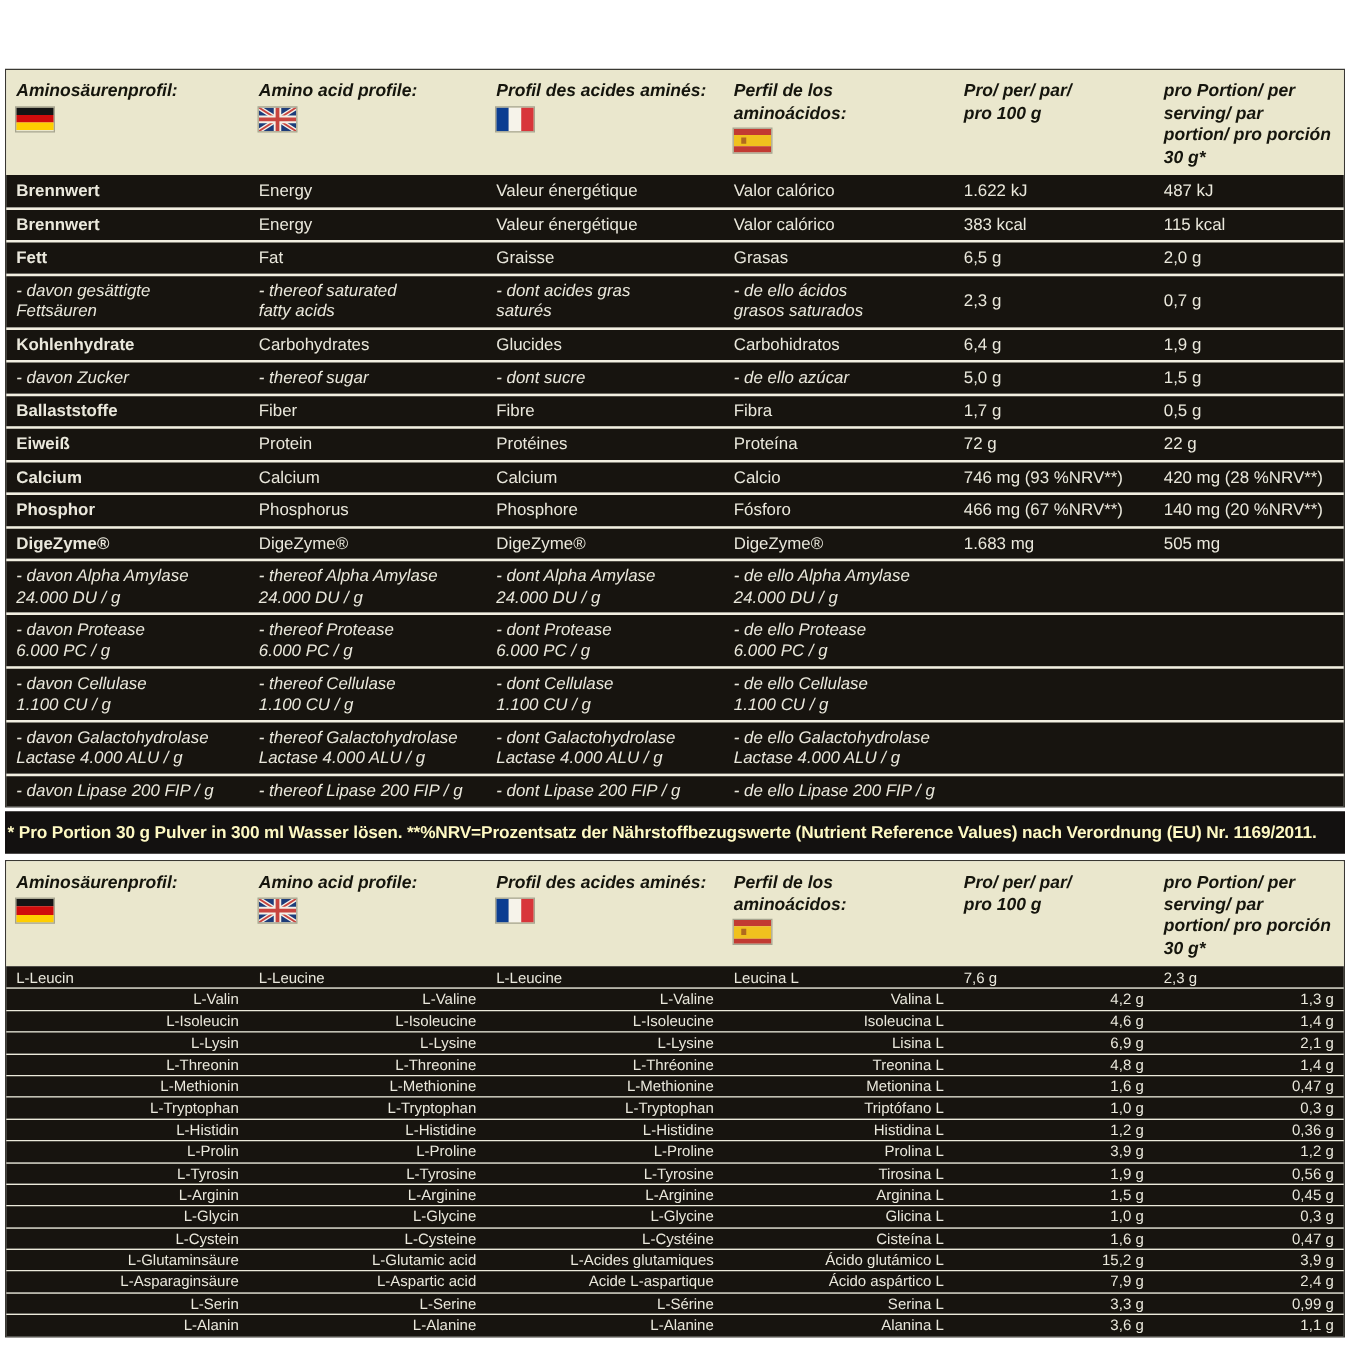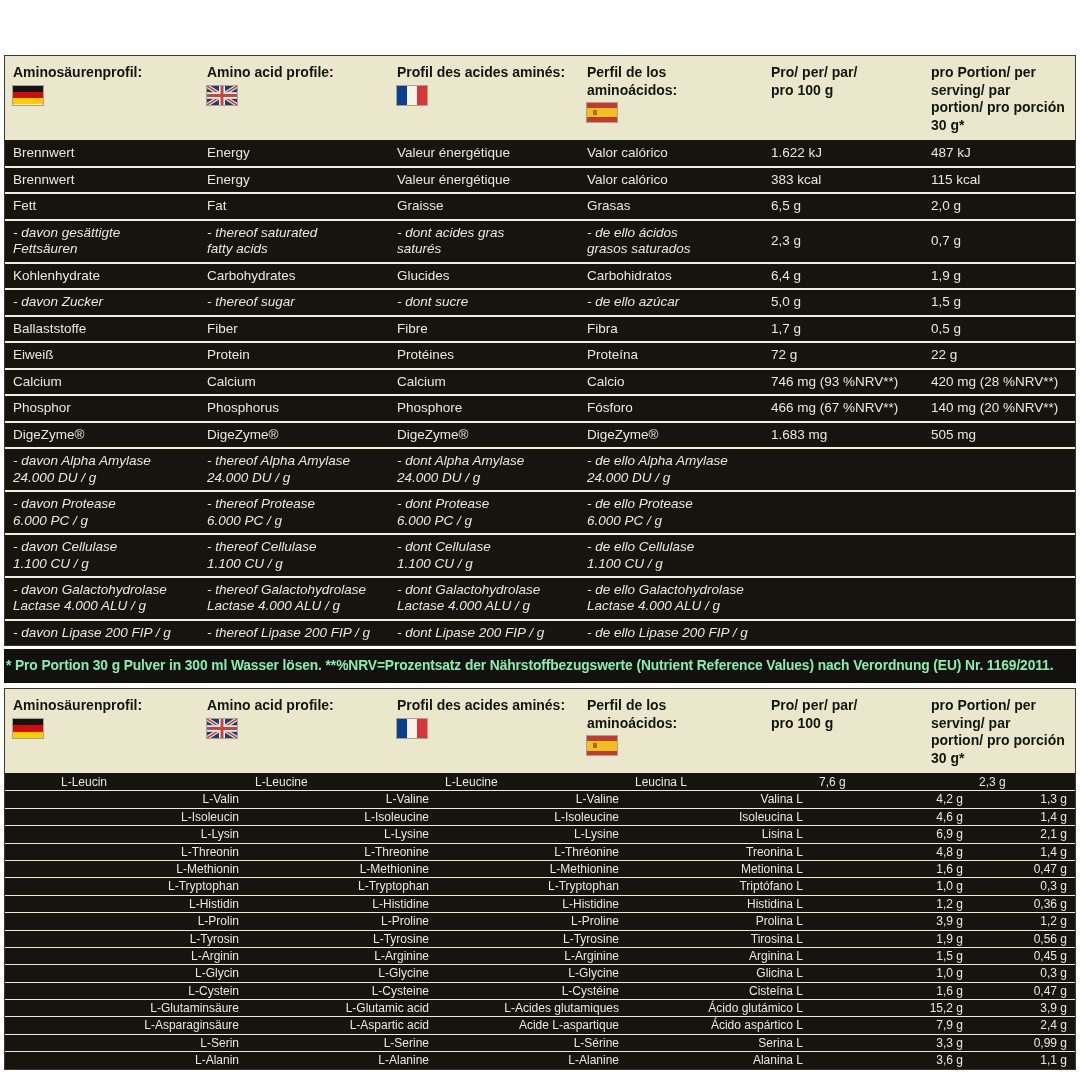--- a/index.html
+++ b/index.html
@@ -5,48 +5,48 @@
   * { box-sizing: border-box; margin: 0; padding: 0; }
   html,body { width:1080px; height:1080px; background:#ffffff;
     font-family:"Liberation Sans", sans-serif; overflow:hidden; }
   .sheet { margin:55px 4px 0 4px; }
 
   .table { border:1px solid #3a3833; }
 
   
   .thead, .row { display:grid; grid-template-columns:194px 190px 190px 184px 160px minmax(0,1fr); }
 
-  .thead { background:#eae7cd; color:#15150d; padding:5px 0 4px 0; }
+  .thead { background:#eae7cd; color:#15150d; padding:5px 0 4px 0;font-style:italic; }
   .hcell { padding:3px 8px 2px 8px; }
   .hlabel { display:block; font-weight:bold; font-size:14px; line-height:1.25; white-space:pre-line; }
 
   .flag { display:block; width:30px; height:19px; margin-top:4px; outline:1px solid rgba(40,40,30,.35); position:relative; overflow:hidden; }
   .flag i { display:block; }
   .flag-de i { width:100%; height:33.34%; }
   .flag-de .s1{background:#141414;} .flag-de .s2{background:#d00c0c;} .flag-de .s3{background:#ffce00;}
   .flag-fr { display:flex; }
   .flag-fr i { width:33.34%; height:100%; }
   .flag-fr .s1{background:#0b3d91;} .flag-fr .s2{background:#f6f3ea;} .flag-fr .s3{background:#d8353a;}
   .flag-es .s1{background:#c23a32; height:25%; width:100%;}
   .flag-es .s2{background:#f0c11e; height:50%; width:100%;}
   .flag-es .s3{background:#c23a32; height:25%; width:100%;}
   .flag-es em{ position:absolute; left:6px; top:7px; width:4px; height:5px; background:#b06a1e; }
   .flag-uk svg { display:block; width:100%; height:100%; }
 
   
-  .row { background:#17140f; color:#eae8dc;padding-left:48px; }
+  .row { background:#17140f; color:#eae8dc; }
   .row + .row { border-top:2px solid #f2efe1; }
   .cell { padding:2px 8px; white-space:pre-line; }
 
   .nutrition .row { min-height:26px; align-items:center; font-size:13.5px; line-height:1.22; padding:2px 0; }
-  .nutrition .r-main .c-de { font-weight:normal; }
+  .nutrition .r-main .c-de { font-weight:bold; }
   .nutrition .r-sub .c-txt { font-style:italic; }
   .vb { font-weight:normal; }
 
-  .footnote { background:#131110; color:#86efac; font-weight:bold; font-size:13.8px;
+  .footnote { background:#131110; color:#fef9c3; font-weight:bold; font-size:13.8px;
     padding:9px 2px 10px 2px; margin-top:3px; white-space:nowrap; letter-spacing:-0.1px; }
 
   .amino { margin-top:5px; }
   .amino .row { min-height:17px; align-items:center; font-size:12px; line-height:1.2; }
   .amino .row + .row { border-top:1px solid #eceadb;text-align:right; }
   .amino .cell { padding:1px 8px; }
 </style>
 </head>
 <body>
 

